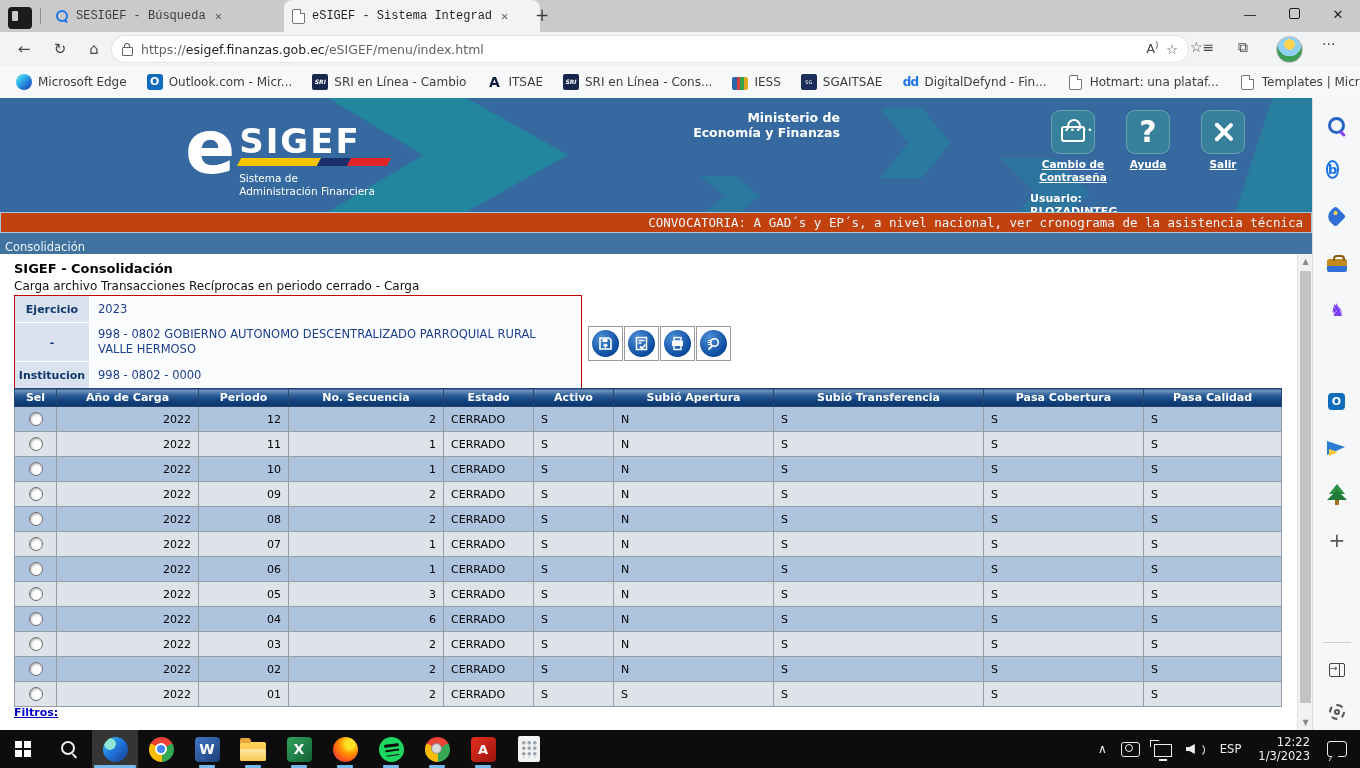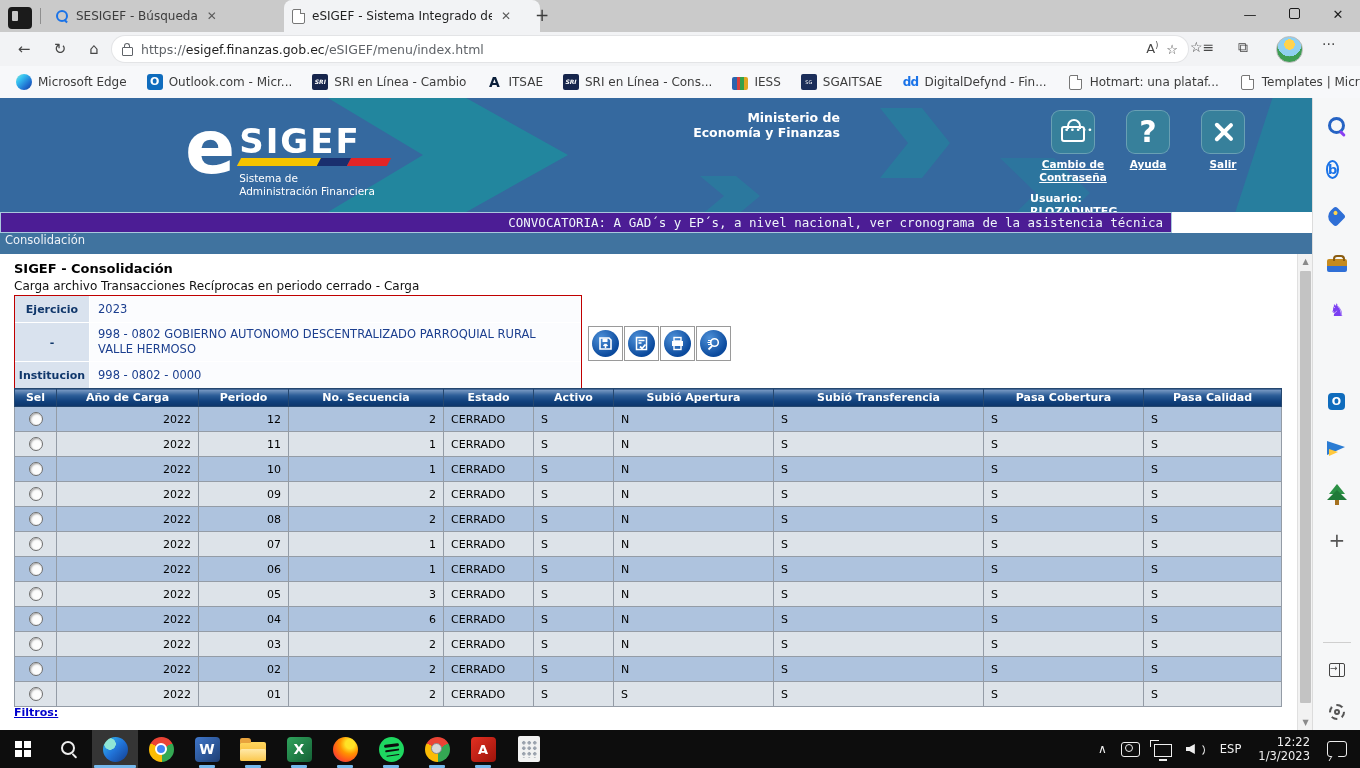--- a/index.html
+++ b/index.html
@@ -5,21 +5,21 @@
   html,body{margin:0;padding:0;background:#000;}
   #stage{position:relative;width:1360px;height:768px;overflow:hidden;background:#fff;
          font-family:"DejaVu Sans","Liberation Sans",sans-serif;font-size:11px;color:#222;}
   .abs{position:absolute;}
 
   
   #titlebar{left:0;top:0;width:1360px;height:32px;background:#cacaca;}
   .tab-actions{left:8px;top:7px;width:20px;height:18px;border:2px solid #1b1b1b;border-radius:4px;background:#1b1b1b;}
   .tab-actions:after{content:"";position:absolute;left:2px;top:2px;width:6px;height:10px;background:#cacaca;border-radius:1px;}
   .tab-divider{left:40px;top:8px;width:1px;height:16px;background:#8f8f8f;}
-  .tab{top:0;height:32px;display:flex;align-items:center;padding:0 8px;gap:7px;color:#3c3c3c;}
+  .tab{top:0;height:32px;display:flex;align-items:center;padding:0 8px;gap:7px;color:#3c3c3c;font-family:Liberation Mono, monospace;}
   .tab.active{background:#f2f3f5;border-radius:8px 8px 0 0;color:#1f1f1f;}
   .tab-label{white-space:nowrap;overflow:hidden;max-width:180px;font-size:12px;}
   .tab-close{font-size:12px;color:#5a5a5a;padding:0 2px;}
   .fav-search{width:13px;height:13px;position:relative;}
   .fav-search:before{content:"";position:absolute;left:0;top:0;width:8px;height:8px;border:2px solid #1a73e8;border-radius:50%;}
   .fav-search:after{content:"";position:absolute;left:9px;top:9px;width:4px;height:2px;background:#1a73e8;transform:rotate(45deg);transform-origin:0 0;}
   .fav-page{width:11px;height:13px;border:1.5px solid #777;border-radius:2px;background:#fff;position:relative;}
   .fav-page:after{content:"";position:absolute;right:-1px;top:-1px;width:4px;height:4px;background:#cacaca;border-left:1.5px solid #777;border-bottom:1.5px solid #777;}
   .tab.active .fav-page:after{background:#f2f3f5;}
   .newtab{left:532px;top:6px;width:20px;height:20px;font-size:17px;color:#3c3c3c;text-align:center;line-height:19px;}
@@ -128,24 +128,24 @@
   .ic-lock:before{content:"";position:absolute;left:4px;top:-9px;width:10px;height:8px;border:2px solid #fff;border-bottom:none;border-radius:7px 7px 0 0;}
   .ic-lock:after{content:"•••••";position:absolute;left:1px;top:-3px;font-size:9px;letter-spacing:.5px;color:#fff;}
   .ic-q{position:absolute;left:0;top:0;width:44px;height:44px;font-size:30px;font-weight:bold;color:#fff;text-align:center;line-height:44px;}
   .ic-x{position:absolute;left:11px;top:11px;width:22px;height:22px;}
   .ic-x:before,.ic-x:after{content:"";position:absolute;left:10px;top:-1px;width:3.5px;height:24px;background:#fff;border-radius:2px;}
   .ic-x:before{transform:rotate(45deg);}
   .ic-x:after{transform:rotate(-45deg);}
   #user-line{left:1030px;top:94px;width:130px;color:#fff;font-weight:bold;font-size:11px;}
   #env-line{left:1185px;top:94px;color:#fff;font-weight:bold;font-size:11px;margin-top:20px;}
 
-  #marquee{left:0;top:114px;width:1172px;height:21px;background:#4c1d95;box-sizing:border-box;
+  #marquee{left:0;top:114px;width:1312px;height:21px;background:#c2410c;box-sizing:border-box;
     border:1px solid #aac8dd;display:flex;align-items:center;justify-content:flex-end;padding:0 8px;}
   #marquee span{color:#eef5fa;font-size:12.5px;font-family:"DejaVu Sans Mono","Liberation Mono",monospace;white-space:nowrap;}
-  #menubar{left:0;top:135px;width:1312px;height:21px;background:#40739f;display:flex;align-items:flex-start;padding:0 5px;}
+  #menubar{left:0;top:135px;width:1312px;height:21px;background:#40739f;display:flex;align-items:flex-end;padding:0 5px;}
   #menubar span{color:#eef2f7;font-size:11.5px;}
 
   #content{left:0;top:156px;width:1312px;height:476px;background:#fff;}
   #pg-title{left:14px;top:7px;font-size:13px;font-weight:bold;color:#000;}
   #pg-sub{left:14px;top:25px;font-size:12px;color:#111;}
 
   #form{left:14px;top:41px;width:566px;border:1px solid #c00000;background:#eef1f6;}
   .f-row{display:flex;border-bottom:1px solid #fff;}
   .f-row:last-child{border-bottom:none;}
   .f-label{width:74px;background:#d9e2ee;border-right:1px solid #fff;display:flex;align-items:center;justify-content:center;

